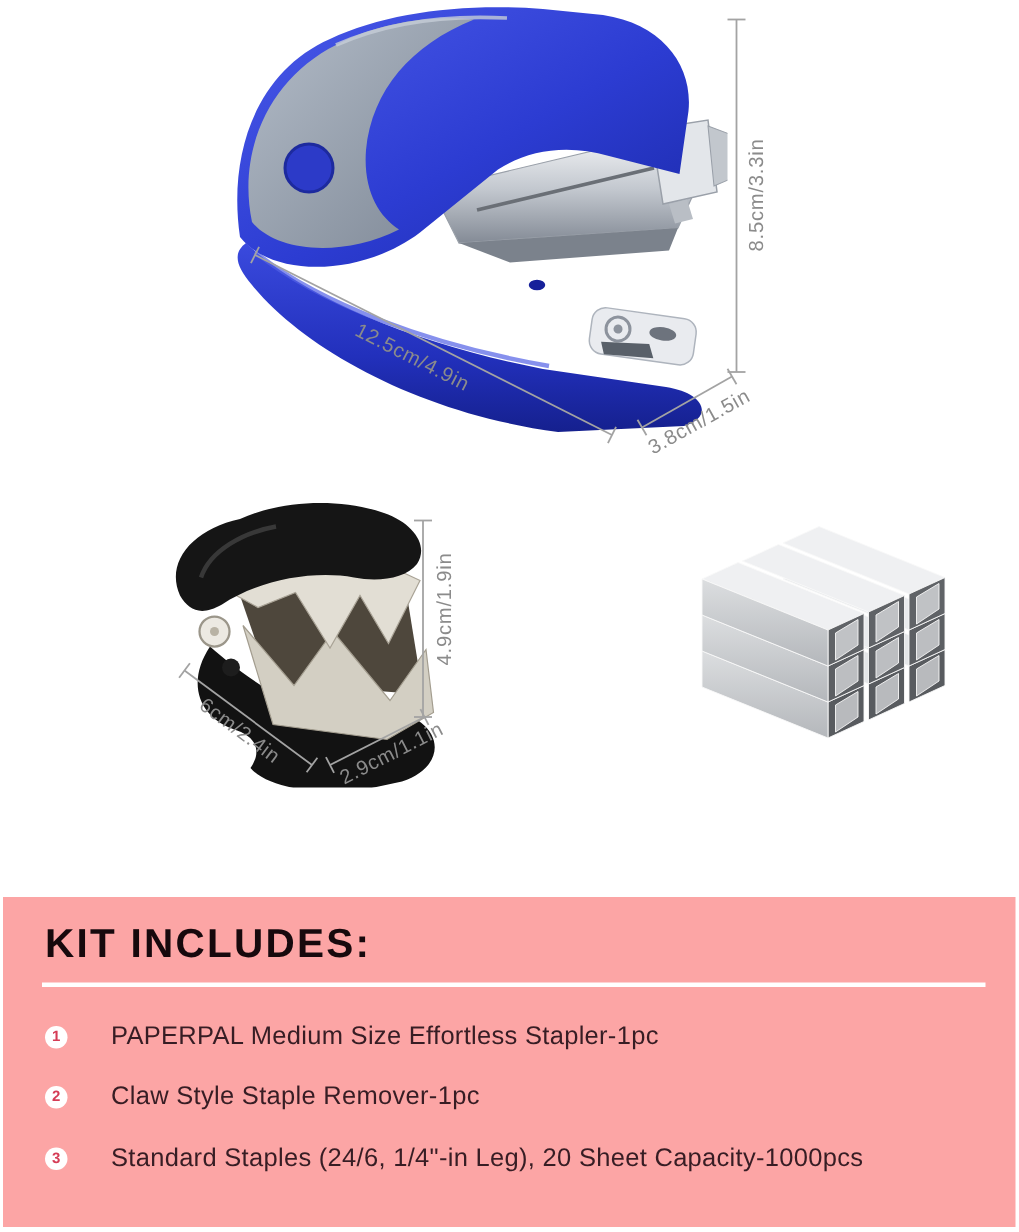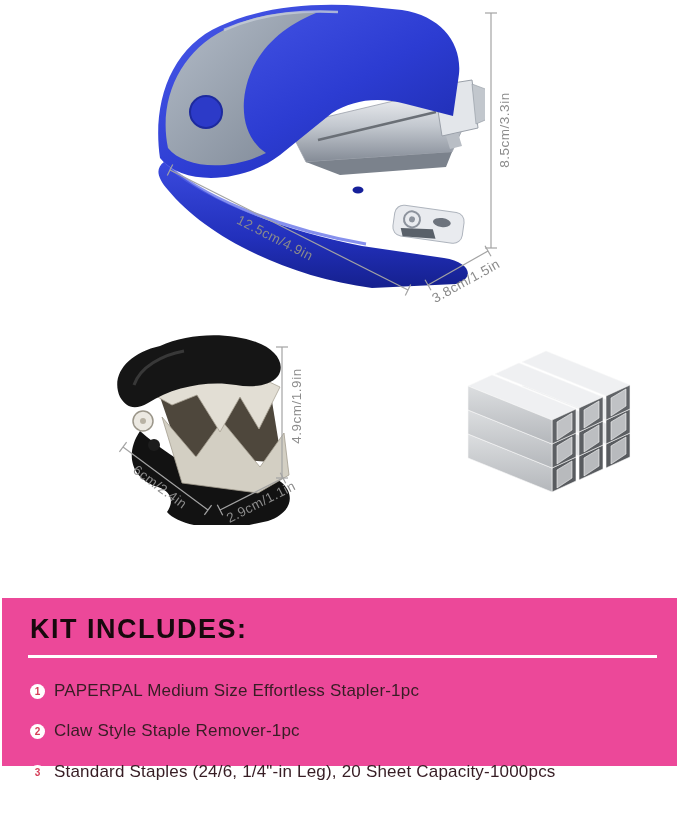--- a/index.html
+++ b/index.html
@@ -7,28 +7,28 @@
           font-family:"Liberation Sans",sans-serif;}
   svg{display:block;}
   .abs{position:absolute;}
   
   .dim-label{position:absolute;font-size:13.5px;color:#8b8b8b;letter-spacing:.5px;
              white-space:nowrap;transform:translate(-50%,-50%) rotate(var(--r,0deg));}
   
   .caption{position:absolute;left:545px;top:505px;transform:translate(-50%,-50%);
            font-size:19px;color:#3f3f3f;letter-spacing:1px;white-space:nowrap;}
   
-  .kit-panel{position:absolute;left:2px;right:2px;top:598px;height:168px;background:#ec4899;}
+  .kit-panel{position:absolute;left:2px;right:2px;top:598px;height:220px;background:#fca5a5;}
   .kit-heading{position:absolute;left:28px;top:16px;font-size:27px;font-weight:700;
                color:#17090d;letter-spacing:1.5px;white-space:nowrap;}
   .kit-divider{position:absolute;left:26px;top:57px;width:629px;height:3px;background:#ffffff;}
   .kit-item{position:absolute;left:28px;display:flex;align-items:center;gap:9px;white-space:nowrap;}
   .kit-item .badge{width:15px;height:15px;border-radius:50%;background:#ffffff;color:#d53c56;
                    font-size:10px;font-weight:700;line-height:15px;text-align:center;flex:0 0 15px;}
-  .kit-item .txt{font-size:17px;color:#371d24;letter-spacing:.2px;}
+  .kit-item .txt{font-size:17px;color:#371d24;letter-spacing:.2px;margin-left:20px;}
   .row1{top:83px;} .row2{top:123px;} .row3{top:164px;}
 </style>
 </head>
 <body>
 
 <div class="canvas">
 
   <svg class="abs" style="left:140px;top:0px" width="345" height="300" viewBox="0 0 345 300">
     <defs>
       <linearGradient id="blueHead" x1="0" y1="0" x2="1" y2="1">

